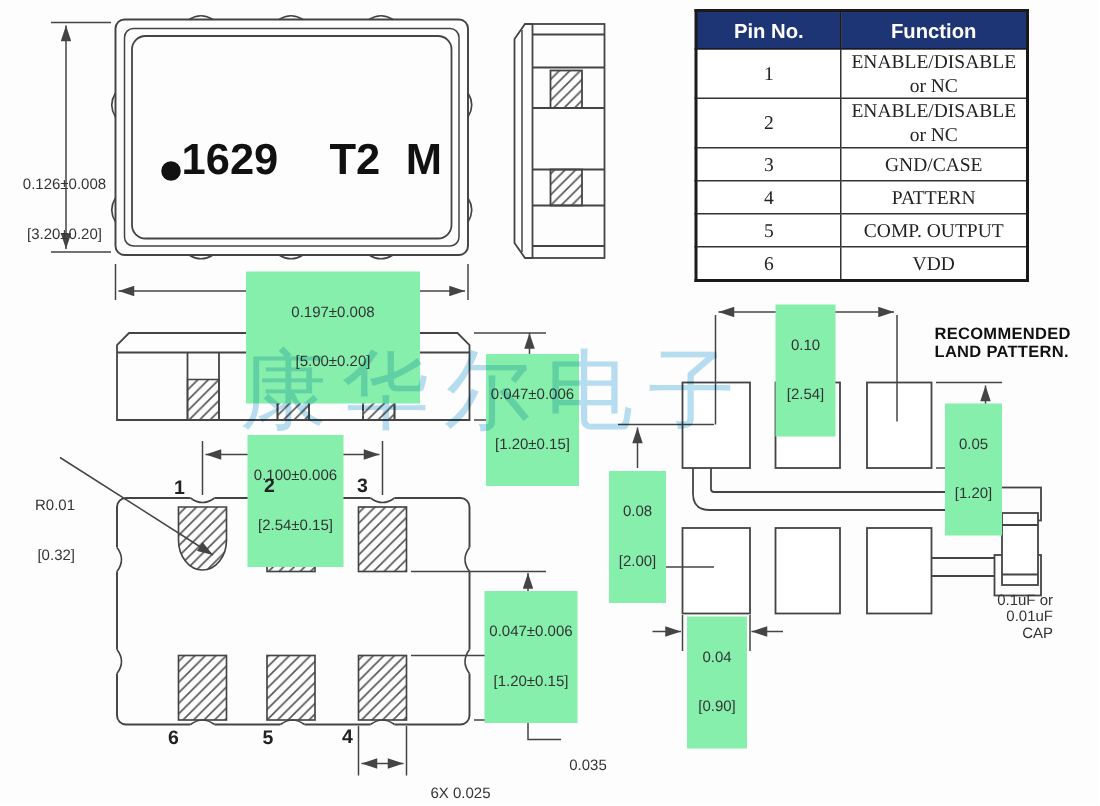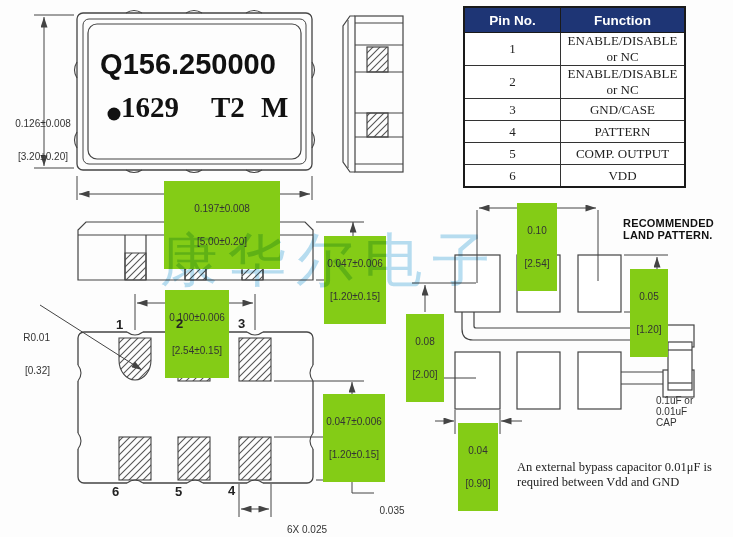--- a/index.html
+++ b/index.html
@@ -1,27 +1,27 @@
 <!DOCTYPE html>
 <html><head>
 <meta charset="utf-8">
 <style>
   html,body{margin:0;padding:0;background:#fff;}
   .stage{position:relative;width:733px;height:537px;background:#fdfdfd;overflow:hidden;
          font-family:"Liberation Sans",sans-serif;color:#333;}
   svg.draw{position:absolute;left:0;top:0;z-index:1;}
   .dim{position:absolute;z-index:3;font-size:10px;line-height:11px;text-align:center;
        color:#333;white-space:pre;}
-  .bgw{background:#84cc16;}
+  .bgw{background:#86efac;}
   .pin-num{position:absolute;z-index:3;font-size:13px;font-weight:bold;color:#222;}
   .marking{position:absolute;z-index:2;font-weight:bold;color:#111;font-size:29px;
            letter-spacing:0px;white-space:pre;}
   .lp-title{position:absolute;z-index:3;font-size:11px;font-weight:bold;line-height:12px;
             color:#111;letter-spacing:.2px;}
-  .cap-label{position:absolute;z-index:3;font-size:10px;line-height:11px;text-align:left;color:#333;}
+  .cap-label{position:absolute;z-index:3;font-size:10px;line-height:11px;text-align:right;color:#333;}
   .note{position:absolute;z-index:3;font-family:"Liberation Serif",serif;font-size:12.5px;
         line-height:15px;color:#222;}
   .watermark{position:absolute;z-index:6;font-family:"DejaVu Sans",sans-serif;
              font-size:58px;line-height:70px;color:#8ccae9;opacity:.62;letter-spacing:10px;
              mix-blend-mode:multiply;pointer-events:none;white-space:pre;}
   table.pin-table{position:absolute;left:463px;top:6px;z-index:3;border-collapse:collapse;
                   border:2px solid #1a1a1a;background:#fff;table-layout:fixed;width:223px;}
   table.pin-table th{background:#1e3575;color:#fff;font-family:"Liberation Sans",sans-serif;
                      font-size:13.5px;font-weight:bold;height:24px;padding:0;border:1px solid #1a1a1a;}
   table.pin-table td{font-family:"Liberation Serif",serif;font-size:13px;color:#222;height:21px;
@@ -179,22 +179,21 @@
       <line x1="412" y1="378" x2="476" y2="378"></line>
       <line x1="425" y1="312" x2="425" y2="285" marker-end="url(#arr)"></line>
       <line x1="425" y1="340" x2="425" y2="376" marker-end="url(#arr)"></line>
       <line x1="455" y1="410" x2="455" y2="434"></line>
       <line x1="500" y1="410" x2="500" y2="434"></line>
       <line x1="435" y1="421" x2="454" y2="421" marker-end="url(#arr)"></line>
       <line x1="522" y1="421" x2="501" y2="421" marker-end="url(#arr)"></line>
     </g>
   </svg>
 
-  <div class="marking" style="left:88px;top:48px;width:200px;text-align:center;">Q156.250000</div>
-  <div class="marking" style="left:121px;top:91px;word-spacing:9px;font-family:Liberation Serif, serif;">1629  T2 M</div>
+  <div class="marking" style="left:121px;top:91px;word-spacing:9px;">1629  T2 M</div>
 
   <div class="dim" style="left:14px;top:96px;width:58px;">
     <div>0.126±0.008</div>
     <div>[3.20±0.20]</div>
   </div>
   <div class="dim bgw" style="left:164px;top:181px;width:116px;">
     <div>0.197±0.008</div>
     <div>[5.00±0.20]</div>
   </div>
 
@@ -240,34 +239,30 @@
     <div>[2.54]</div>
   </div>
   <div class="dim bgw" style="left:630px;top:269px;width:38px;">
     <div>0.05</div>
     <div>[1.20]</div>
   </div>
   <div class="dim bgw" style="left:406px;top:314px;width:38px;">
     <div>0.08</div>
     <div>[2.00]</div>
   </div>
-  <div class="dim bgw" style="left:458px;top:411px;width:40px;margin-top:12px;">
+  <div class="dim bgw" style="left:458px;top:411px;width:40px;">
     <div>0.04</div>
     <div>[0.90]</div>
   </div>
   <div class="cap-label" style="left:656px;top:395px;width:46px;">
     <div>0.1uF or</div>
     <div>0.01uF</div>
     <div>CAP</div>
   </div>
 
-  <div class="note" style="left:517px;top:460px;width:214px;">
-    <div>An external bypass capacitor 0.01μF is</div>
-    <div>required between Vdd and GND</div>
-  </div>
 
   <table class="pin-table">
     <thead>
       <tr>
         <th class="col-pin">Pin No.</th>
         <th>Function</th>
       </tr>
     </thead>
     <tbody>
       <tr>

